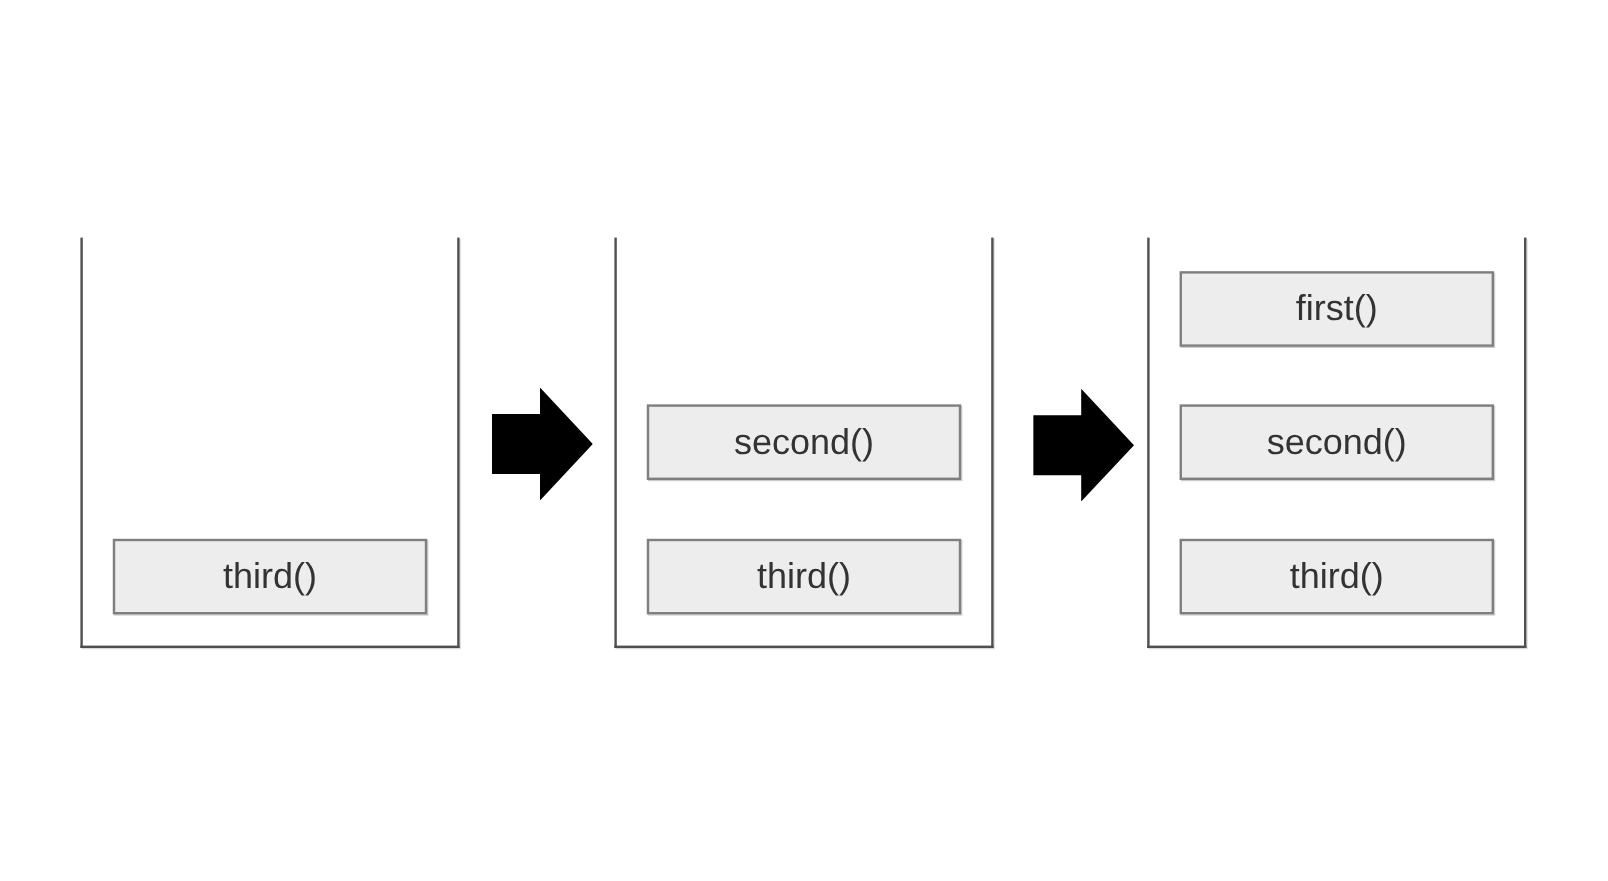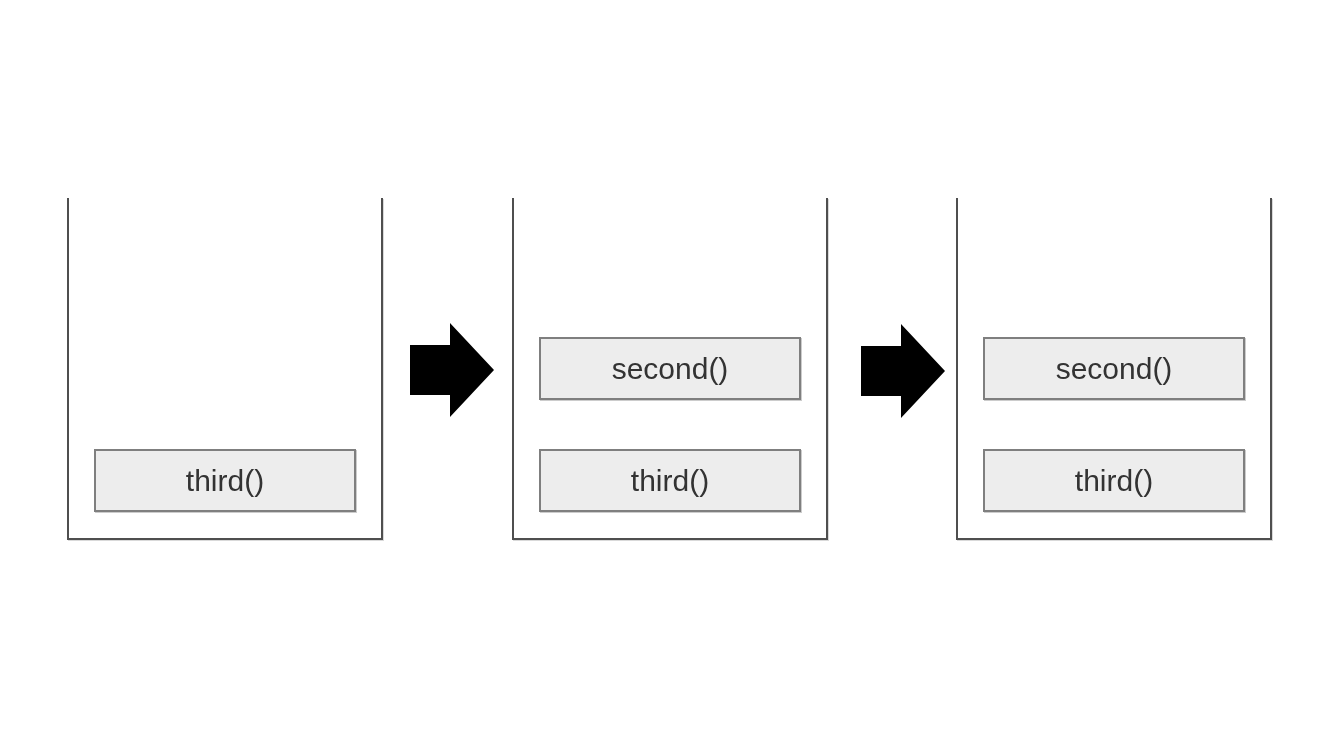--- a/index.html
+++ b/index.html
@@ -77,17 +77,18 @@
       <div class="frame" style="top: 251px; background: rgb(237, 237, 237); border-color: rgb(127, 127, 127); color: rgb(51, 51, 51);">third()</div>
     </div>
 
   <div class="arrow arrow-2">
     <svg viewBox="0 0 84 94" xmlns="http://www.w3.org/2000/svg" aria-hidden="true">
       <polygon points="0,22 40,22 40,0 84,47 40,94 40,72 0,72" fill="#000000"></polygon>
     </svg>
   </div>
 
   <div class="stack stack-3" style="border-color: rgb(79, 79, 79);">
+      <div class="frame" style="top: 28px; background: rgb(237, 237, 237); border-color: rgb(127, 127, 127); color: rgb(51, 51, 51);">first()</div>
       <div class="frame" style="top: 139px; background: rgb(237, 237, 237); border-color: rgb(127, 127, 127); color: rgb(51, 51, 51);">second()</div>
       <div class="frame" style="top: 251px; background: rgb(237, 237, 237); border-color: rgb(127, 127, 127); color: rgb(51, 51, 51);">third()</div>
     </div>
 
 </div>
 
 </body></html>

